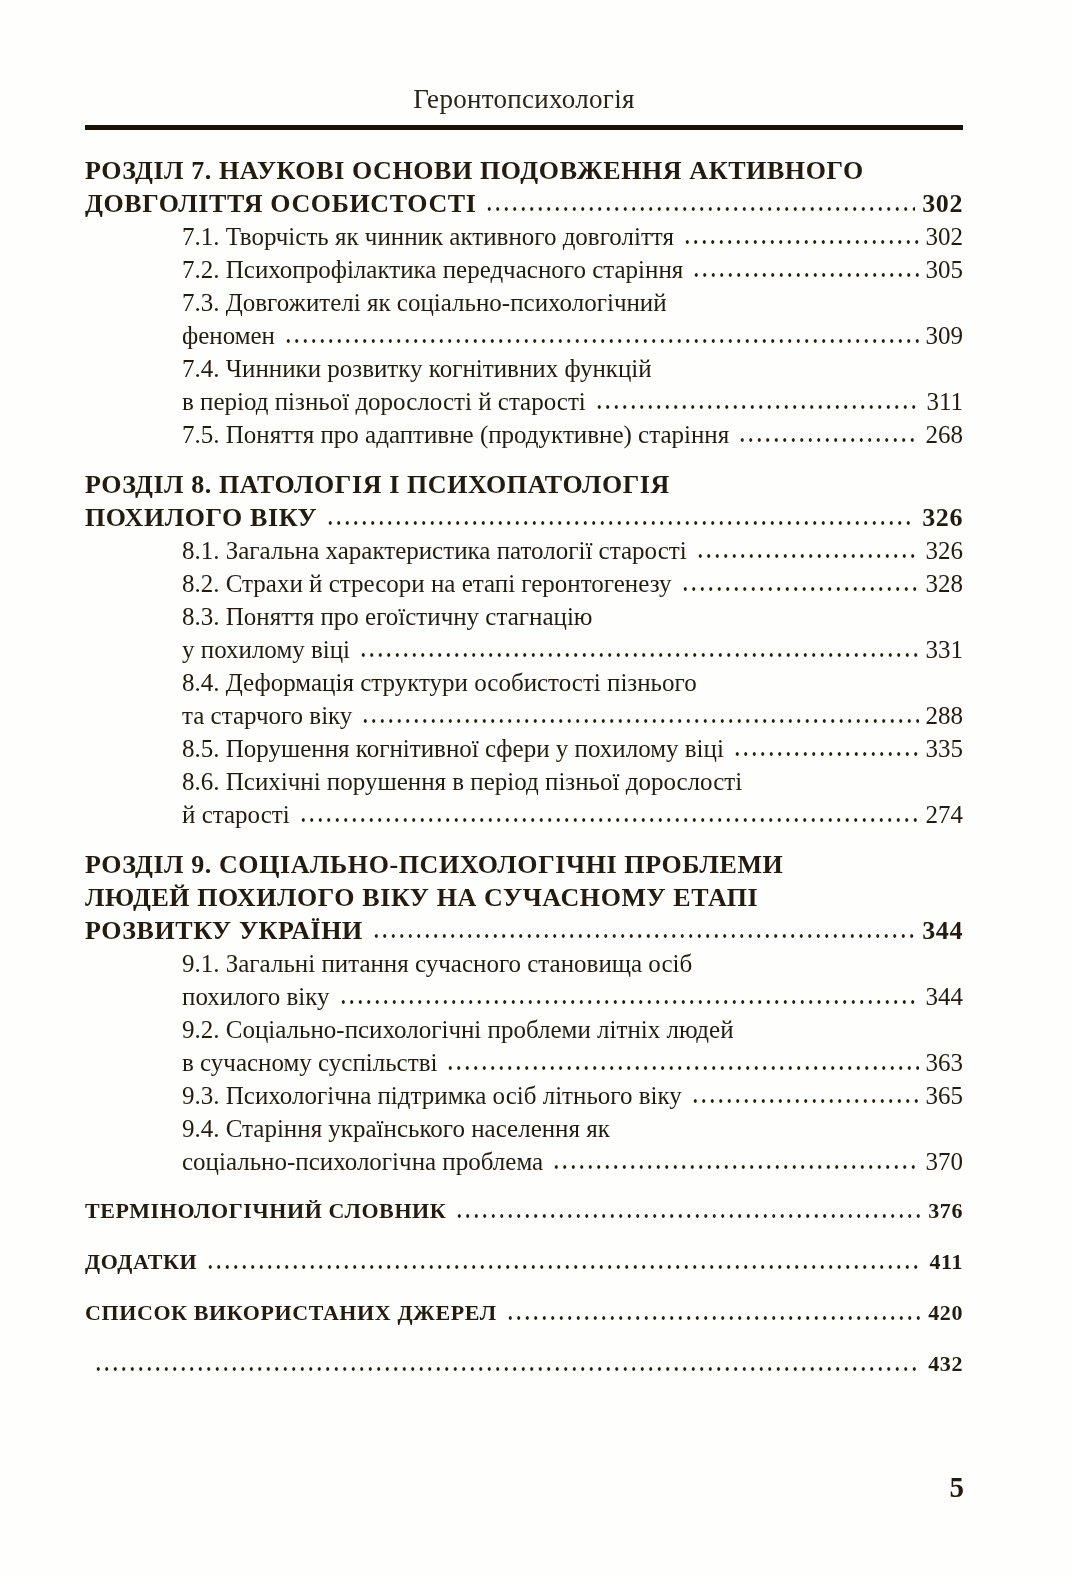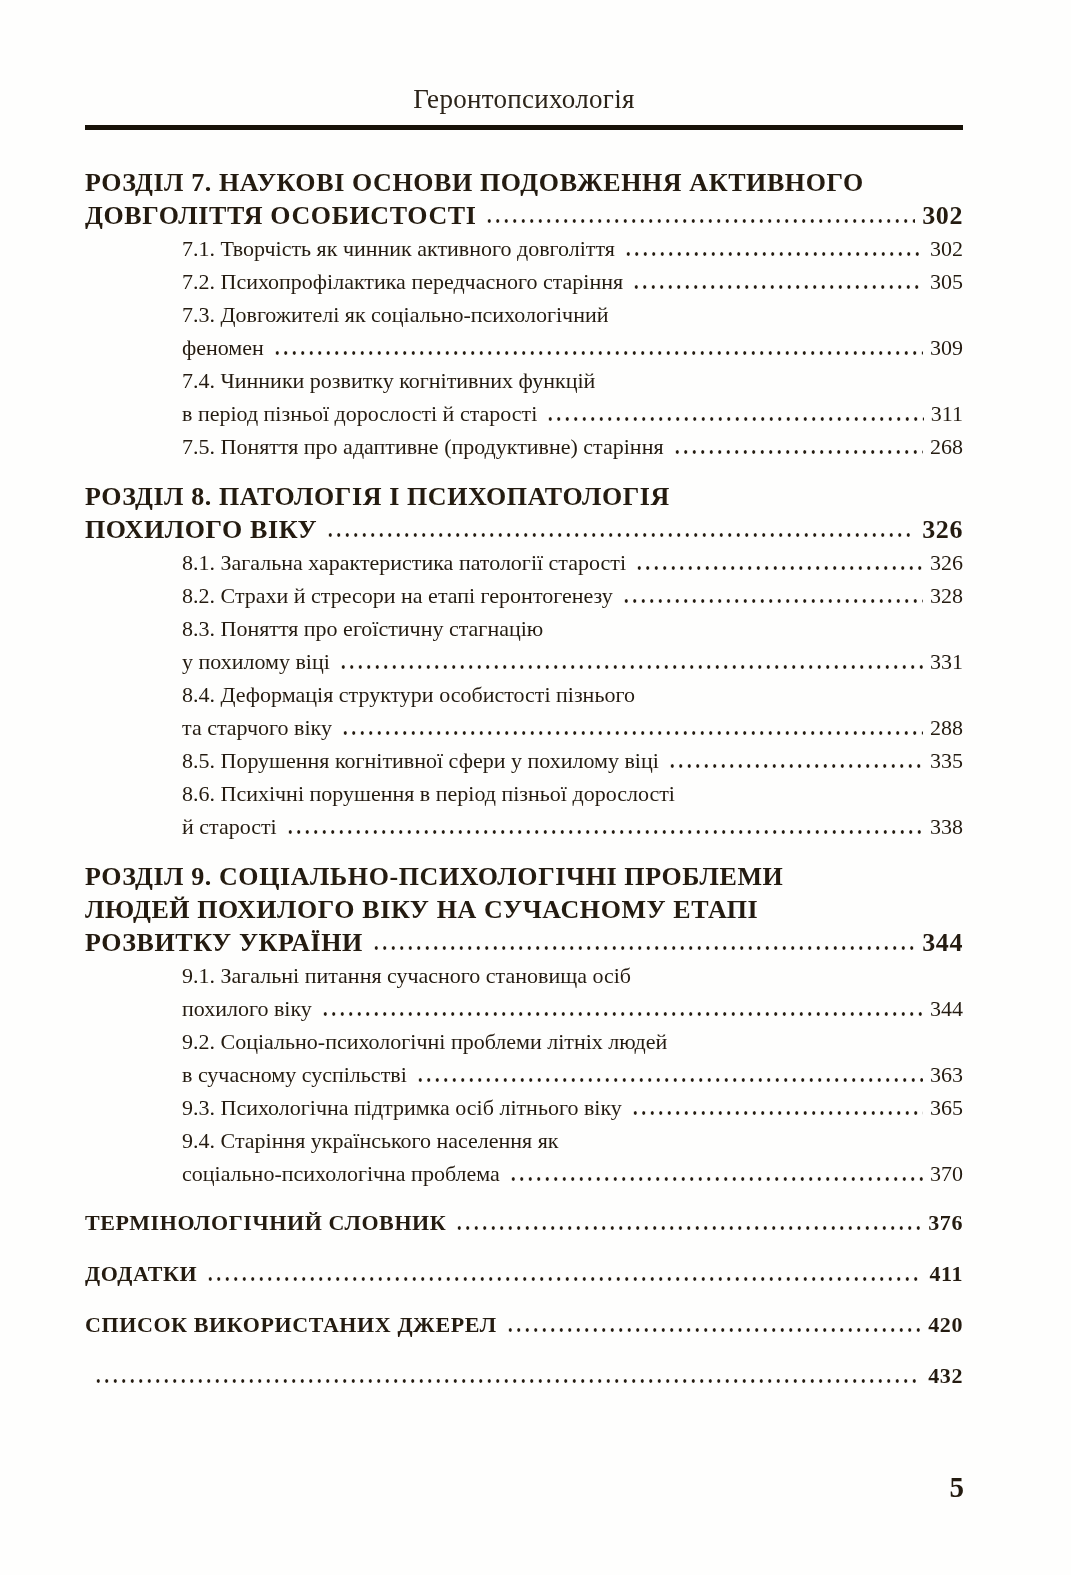--- a/index.html
+++ b/index.html
@@ -28,26 +28,26 @@
     font-size: 27px;
     letter-spacing: 0.3px;
     color: #2b2318;
   }
   .rule {
     margin-top: 10px;
     height: 5px;
     background: #181208;
   }
   .toc {
-    margin-top: 36px;
+    margin-top: 24px;
   }
   .row {
     display: flex;
     line-height: 33px;
-    font-size: 22px;
+    font-size: 25px;
   }
   .row .t { white-space: nowrap; }
   .row .pg { white-space: nowrap; text-align: left; }
   .ch {
     font-weight: bold;
     font-size: 26px;
     letter-spacing: 0.6px;
   }
   .it { padding-left: 97px; }
   .gap { margin-top: 17px; }
@@ -167,21 +167,21 @@
         <span class="t">8.5. Порушення когнітивної сфери у похилому віці</span>
         <span class="leader"></span>
         <span class="pg">335</span>
       </div>
       <div class="row it">
         <span class="t">8.6. Психічні порушення в період пізньої дорослості</span>
       </div>
       <div class="row it">
         <span class="t">й старості</span>
         <span class="leader"></span>
-        <span class="pg">338</span>
+        <span class="pg">274</span>
       </div>
 
       <div class="row ch gap">
         <span class="t">РОЗДІЛ 9. СОЦІАЛЬНО-ПСИХОЛОГІЧНІ ПРОБЛЕМИ</span>
       </div>
       <div class="row ch">
         <span class="t">ЛЮДЕЙ ПОХИЛОГО ВІКУ НА СУЧАСНОМУ ЕТАПІ</span>
       </div>
       <div class="row ch">
         <span class="t">РОЗВИТКУ УКРАЇНИ</span>

